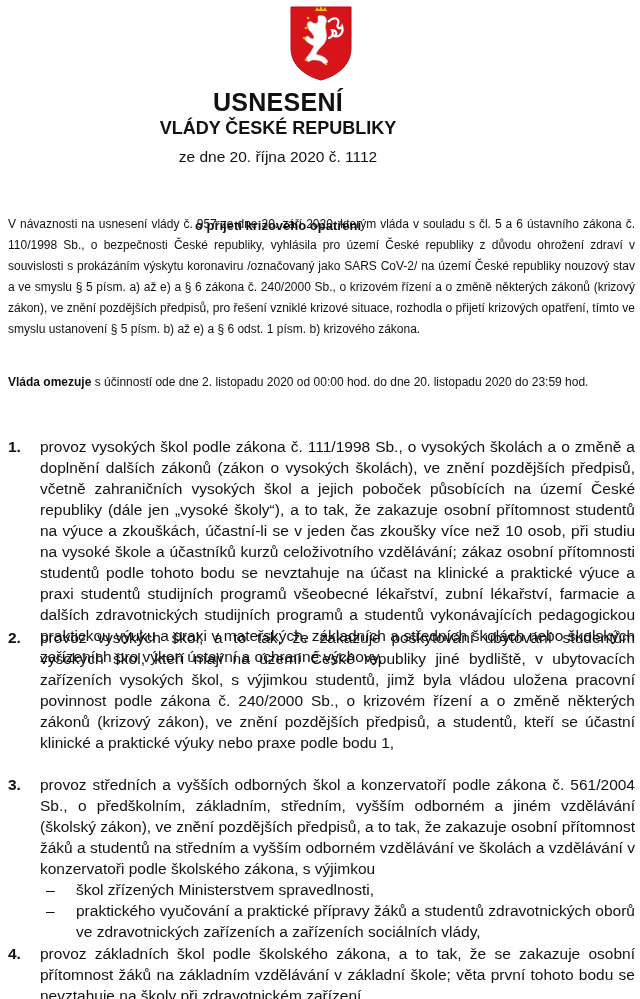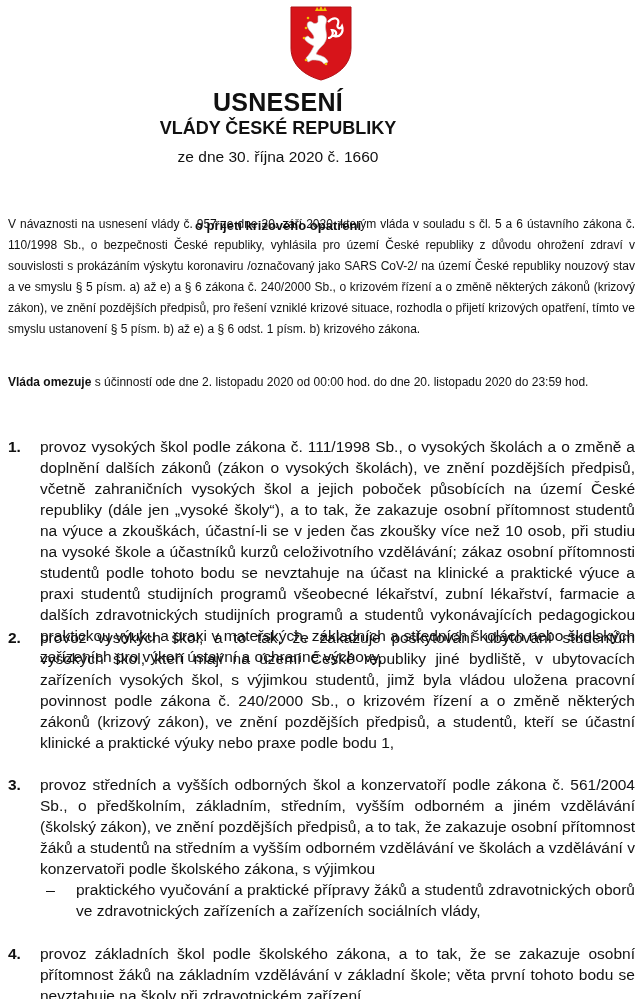--- a/index.html
+++ b/index.html
@@ -54,21 +54,21 @@
 
     <circle cx="18" cy="24" r="1.3" fill="#f2c200"></circle>
     <circle cx="16" cy="34" r="1.3" fill="#f2c200"></circle>
     <circle cx="18" cy="56" r="1.3" fill="#f2c200"></circle>
     <circle cx="38" cy="60" r="1.3" fill="#f2c200"></circle>
     <circle cx="20" cy="14" r="1.3" fill="#f2c200"></circle>
   </svg>
 
   <h1 class="title t1">USNESENÍ</h1>
   <h2 class="title t2">VLÁDY ČESKÉ REPUBLIKY</h2>
-  <p class="title t3">ze dne 30. října 2020 č. 1660</p>
+  <p class="title t3">ze dne 20. října 2020 č. 1112</p>
   <p class="title t4">o přijetí krizového opatření</p>
 
   <p class="body-text intro">V návaznosti na usnesení vlády č. 957 ze dne 30. září 2020, kterým vláda v souladu s čl. 5 a 6 ústavního zákona č. 110/1998 Sb., o bezpečnosti České republiky, vyhlásila pro území České republiky z důvodu ohrožení zdraví v souvislosti s prokázáním výskytu koronaviru /označovaný jako SARS CoV-2/ na území České republiky nouzový stav a ve smyslu § 5 písm. a) až e) a § 6 zákona č. 240/2000 Sb., o krizovém řízení a o změně některých zákonů (krizový zákon), ve znění pozdějších předpisů, pro řešení vzniklé krizové situace, rozhodla o přijetí krizových opatření, tímto ve smyslu ustanovení § 5 písm. b) až e) a § 6 odst. 1 písm. b) krizového zákona.</p>
 
   <p class="body-text decree"><b>Vláda omezuje</b><span> s účinností ode dne 2. listopadu 2020 od 00:00 hod. do dne 20. listopadu 2020 do 23:59 hod.</span></p>
 
   <div class="item i1">
     <span class="item-num">1.</span>
     <div class="item-text">provoz vysokých škol podle zákona č. 111/1998 Sb., o vysokých školách a o změně a doplnění dalších zákonů (zákon o vysokých školách), ve znění pozdějších předpisů, včetně zahraničních vysokých škol a jejich poboček působících na území České republiky (dále jen „vysoké školy“), a to tak, že zakazuje osobní přítomnost studentů na výuce a zkouškách, účastní-li se v jeden čas zkoušky více než 10 osob, při studiu na vysoké škole a účastníků kurzů celoživotního vzdělávání; zákaz osobní přítomnosti studentů podle tohoto bodu se nevztahuje na účast na klinické a praktické výuce a praxi studentů studijních programů všeobecné lékařství, zubní lékařství, farmacie a dalších zdravotnických studijních programů a studentů vykonávajících pedagogickou praktickou výuku a praxi v mateřských, základních a středních školách nebo školských zařízeních pro výkon ústavní a ochranné výchovy,</div>
   </div>
@@ -77,21 +77,21 @@
     <span class="item-num">2.</span>
     <div class="item-text">provoz vysokých škol, a to tak, že zakazuje poskytování ubytování studentům vysokých škol, kteří mají na území České republiky jiné bydliště, v ubytovacích zařízeních vysokých škol, s výjimkou studentů, jimž byla vládou uložena pracovní povinnost podle zákona č. 240/2000 Sb., o krizovém řízení a o změně některých zákonů (krizový zákon), ve znění pozdějších předpisů, a studentů, kteří se účastní klinické a praktické výuky nebo praxe podle bodu 1,</div>
   </div>
 
   <div class="item i3">
     <span class="item-num">3.</span>
     <div class="item-text">
       <div>provoz středních a vyšších odborných škol a konzervatoří podle zákona č. 561/2004 Sb., o předškolním, základním, středním, vyšším odborném a jiném vzdělávání (školský zákon), ve znění pozdějších předpisů, a to tak, že zakazuje osobní přítomnost žáků a studentů na středním a vyšším odborném vzdělávání ve školách a vzdělávání v konzervatoři podle školského zákona, s výjimkou</div>
       <ul class="sublist">
         <li><span class="dash">–</span></li>
-        <li><span class="dash">–</span></li>
+        <li><span class="dash">–</span><span>škol zřízených Ministerstvem spravedlnosti,</span></li>
         <li><span class="dash">–</span><span>praktického vyučování a praktické přípravy žáků a studentů zdravotnických oborů ve zdravotnických zařízeních a zařízeních sociálních vlády,</span></li>
       </ul>
     </div>
   </div>
 
   <div class="item i4">
     <span class="item-num">4.</span>
     <div class="item-text">provoz základních škol podle školského zákona, a to tak, že se zakazuje osobní přítomnost žáků na základním vzdělávání v základní škole; věta první tohoto bodu se nevztahuje na školy při zdravotnickém zařízení,</div>
   </div>
 

